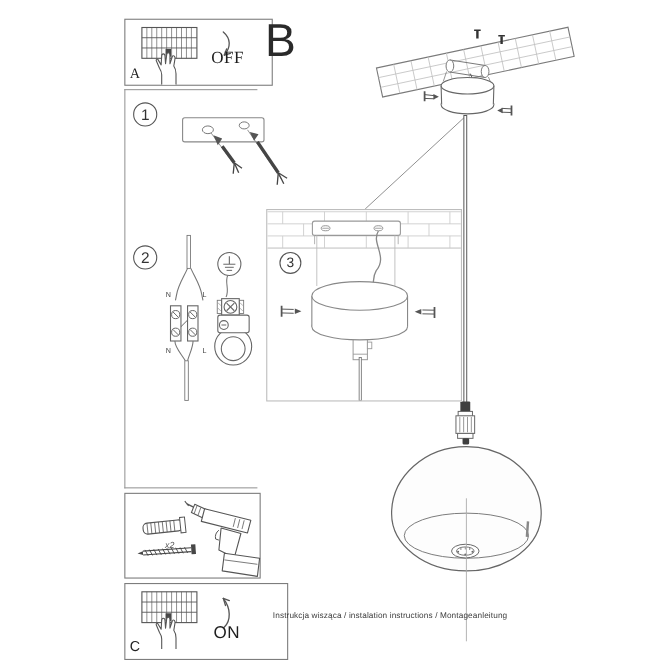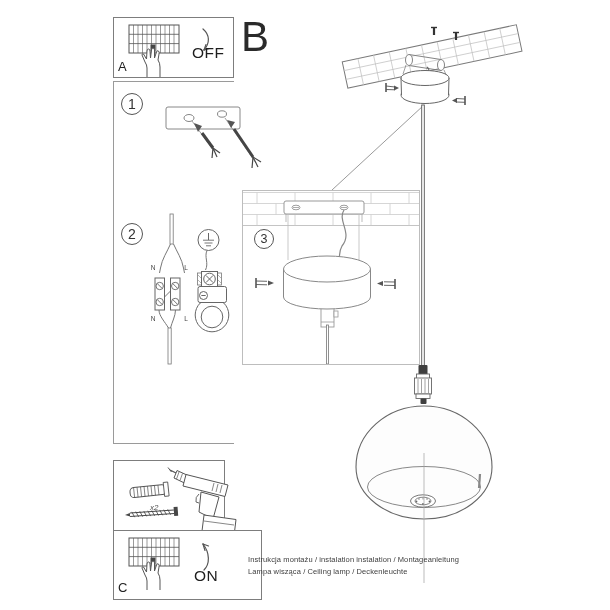--- a/index.html
+++ b/index.html
@@ -22,21 +22,21 @@
   .step-circle.small{width:20px;height:20px;font-size:12.5px;}
   .footer{position:absolute;font-size:7.5px;color:#3d3d3d;line-height:12px;letter-spacing:.1px;white-space:nowrap;}
   svg{display:block;}
   svg text{font-family:"Liberation Sans",sans-serif;}
 </style>
 </head>
 <body>
 
 <div class="sheet">
 
-  <div class="box" style="left:113px;top:17px;width:121px;height:61px;">
+  <div class="box" style="left:113px;top:17px;width:135px;height:61px;font-family:Liberation Serif, serif;">
     <svg width="119" height="59" viewBox="0 0 119 59">
 
       <g stroke="#555" fill="none">
         <rect x="15" y="7" width="50" height="28" stroke-width="1" fill="#fff"></rect>
         <line x1="15" y1="16.3" x2="65" y2="16.3" stroke-width="0.8"></line>
         <line x1="15" y1="25.6" x2="65" y2="25.6" stroke-width="0.8"></line>
         <g stroke-width="0.6">
           <line x1="19.5" y1="7" x2="19.5" y2="35"></line>
             <line x1="24" y1="7" x2="24" y2="35"></line>
           <line x1="28.5" y1="7" x2="28.5" y2="35"></line>
@@ -320,21 +320,21 @@
         <line x1="141" y1="90.8" x2="152" y2="91" stroke-width="0.9"></line>
         <line x1="141" y1="94.3" x2="152" y2="94.5" stroke-width="0.9"></line>
         <path d="M134,92.5 L140,90 L140,95 Z" fill="#555" stroke="none"></path>
       </g>
     </svg>
     <div class="step-circle small" style="left:11px;top:38px;">
       <span>3</span>
     </div>
   </div>
 
-  <div class="box" style="left:113px;top:460px;width:112px;height:78px;">
+  <div class="box" style="left:113px;top:448px;width:124px;height:78px;">
     <svg width="126" height="76" viewBox="0 0 126 76">
 
       <g transform="rotate(-6 35 30)" stroke="#555" fill="#fff">
         <rect x="16" y="25" width="36" height="10" rx="4" stroke-width="1"></rect>
         <g stroke-width="0.7">
           <line x1="20" y1="25" x2="20" y2="35"></line>
             <line x1="23.5" y1="25" x2="23.5" y2="35"></line>
           <line x1="27" y1="25" x2="27" y2="35"></line>
             <line x1="30.5" y1="25" x2="30.5" y2="35"></line>
           <line x1="34" y1="25" x2="34" y2="35"></line>
@@ -412,17 +412,16 @@
         <path d="M90,39 C96,33 96,22 89,13"></path>
         <line x1="89" y1="13" x2="94.5" y2="15"></line>
         <line x1="89" y1="13" x2="91" y2="19.5"></line>
       </g>
     </svg>
     <span class="state-label" style="left:80px;top:36px;">ON</span>
     <span class="corner-label" style="left:4px;top:49px;">C</span>
   </div>
 
   <div class="footer" style="left:248px;top:554px;">
-    <div>Instrukcja montażu / instalation instalation / Montageanleitung</div>
-    <div>Lampa wisząca / Ceiling lamp  / Deckenleuchte</div>
+    <div>Instrukcja wisząca / instalation instructions / Montageanleitung</div>
   </div>
 
 </div>
 
 </body></html>

